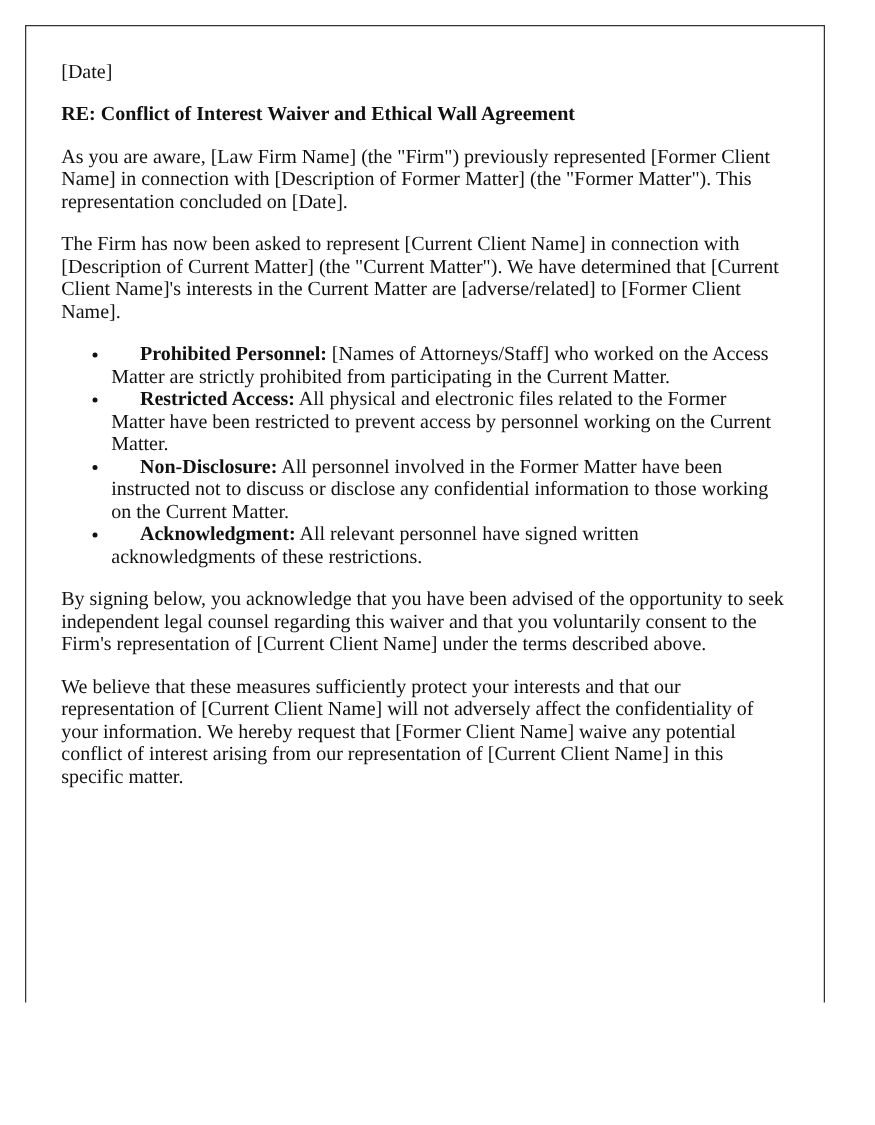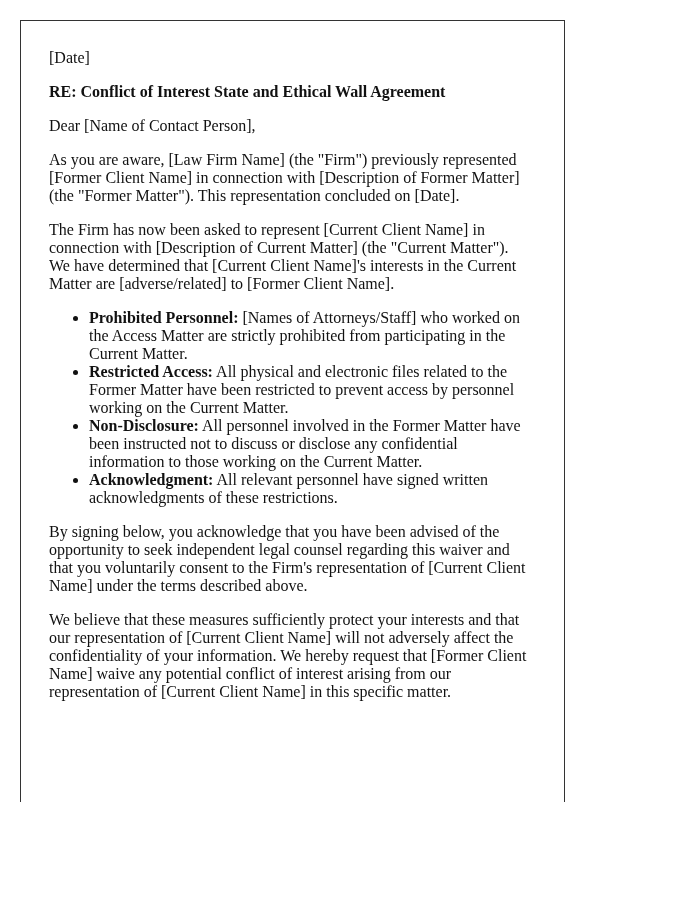--- a/index.html
+++ b/index.html
@@ -14,21 +14,21 @@
       position: relative;
       font-family: "Liberation Serif", "DejaVu Serif", serif;
       font-size: 16px;
       line-height: 18px;
       color: #111111;
     }
     .page {
       position: absolute;
       left: 20px;
       top: 20px;
-      width: 545px;
+      width: 640px;
       height: 782px;
       border-left: 1px solid #333333;
       border-right: 1px solid #333333;
       border-top: 1px solid #333333;
       box-sizing: border-box;
       padding: 28px 32px 0 28px;
       overflow: hidden;
     }
     .page p {
       margin: 0 0 16px 0;
@@ -48,32 +48,32 @@
     ul.protocols {
       margin: 0 0 16px 0;
       padding-left: 40px;
       list-style: disc;
     }
     ul.protocols li {
       margin: 0;
     }
     ul.protocols li strong {
       font-weight: bold;
+      margin-left: 23px;
     }
   </style>
 </head>
 <body>
 
 <div class="page">
   <p class="first">[Date]</p>
 
 
-  <p class="subject">RE: Conflict of Interest State and Ethical Wall Agreement</p>
+  <p class="subject">RE: Conflict of Interest Waiver and Ethical Wall Agreement</p>
 
-  <p>Dear [Name of Contact Person],</p>
 
   <p>As you are aware, [Law Firm Name] (the "Firm") previously represented [Former Client Name] in connection with [Description of Former Matter] (the "Former Matter"). This representation concluded on [Date].</p>
 
   <p>The Firm has now been asked to represent [Current Client Name] in connection with [Description of Current Matter] (the "Current Matter"). We have determined that [Current Client Name]'s interests in the Current Matter are [adverse/related] to [Former Client Name].</p>
 
 
   <ul class="protocols">
     <li><strong>Prohibited Personnel:</strong><span> [Names of Attorneys/Staff] who worked on the Access Matter are strictly prohibited from participating in the Current Matter.</span></li>
     <li><strong>Restricted Access:</strong><span> All physical and electronic files related to the Former Matter have been restricted to prevent access by personnel working on the Current Matter.</span></li>
     <li><strong>Non-Disclosure:</strong><span> All personnel involved in the Former Matter have been instructed not to discuss or disclose any confidential information to those working on the Current Matter.</span></li>

